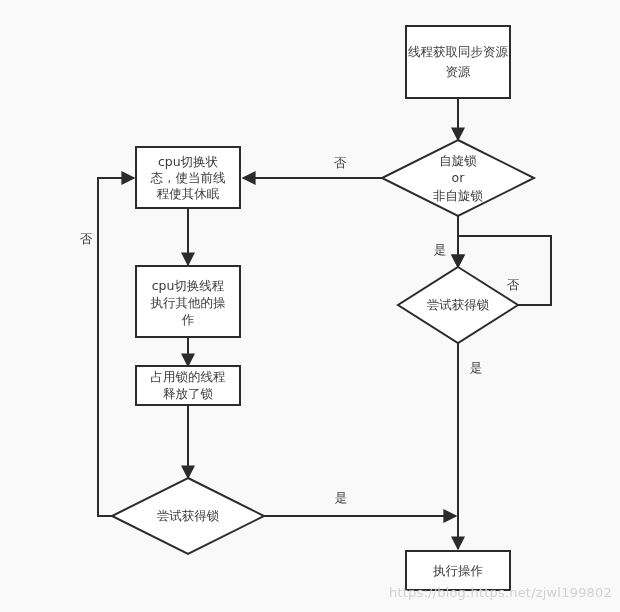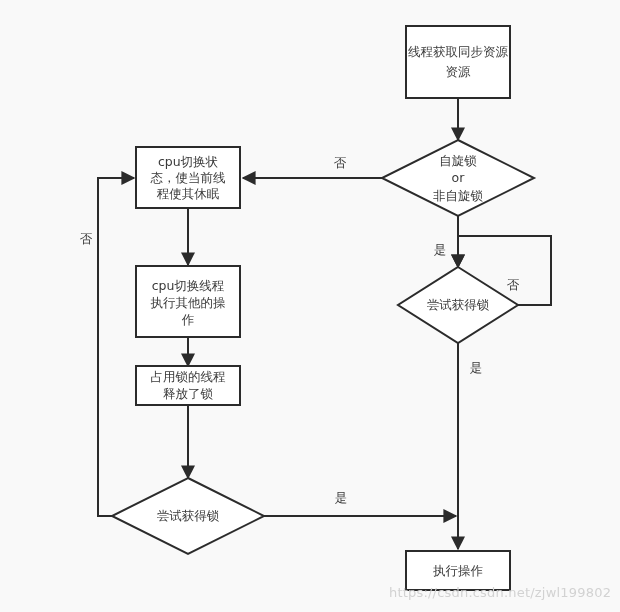--- a/index.html
+++ b/index.html
@@ -164,15 +164,15 @@
       <text class="node-text" x="458" y="305">尝试获得锁</text>
     </g>
 
     <g>
       <rect class="shape-box" x="406" y="551" width="104" height="39"></rect>
       <text class="node-text" x="458" y="571">执行操作</text>
     </g>
 
   </svg>
 
-  <div class="watermark">https://csdn.csdn.net/zjwl199802</div>
+  <div class="watermark">https://blog.https.net/zjwl199802</div>
 
 </div>
 
 </body></html>

